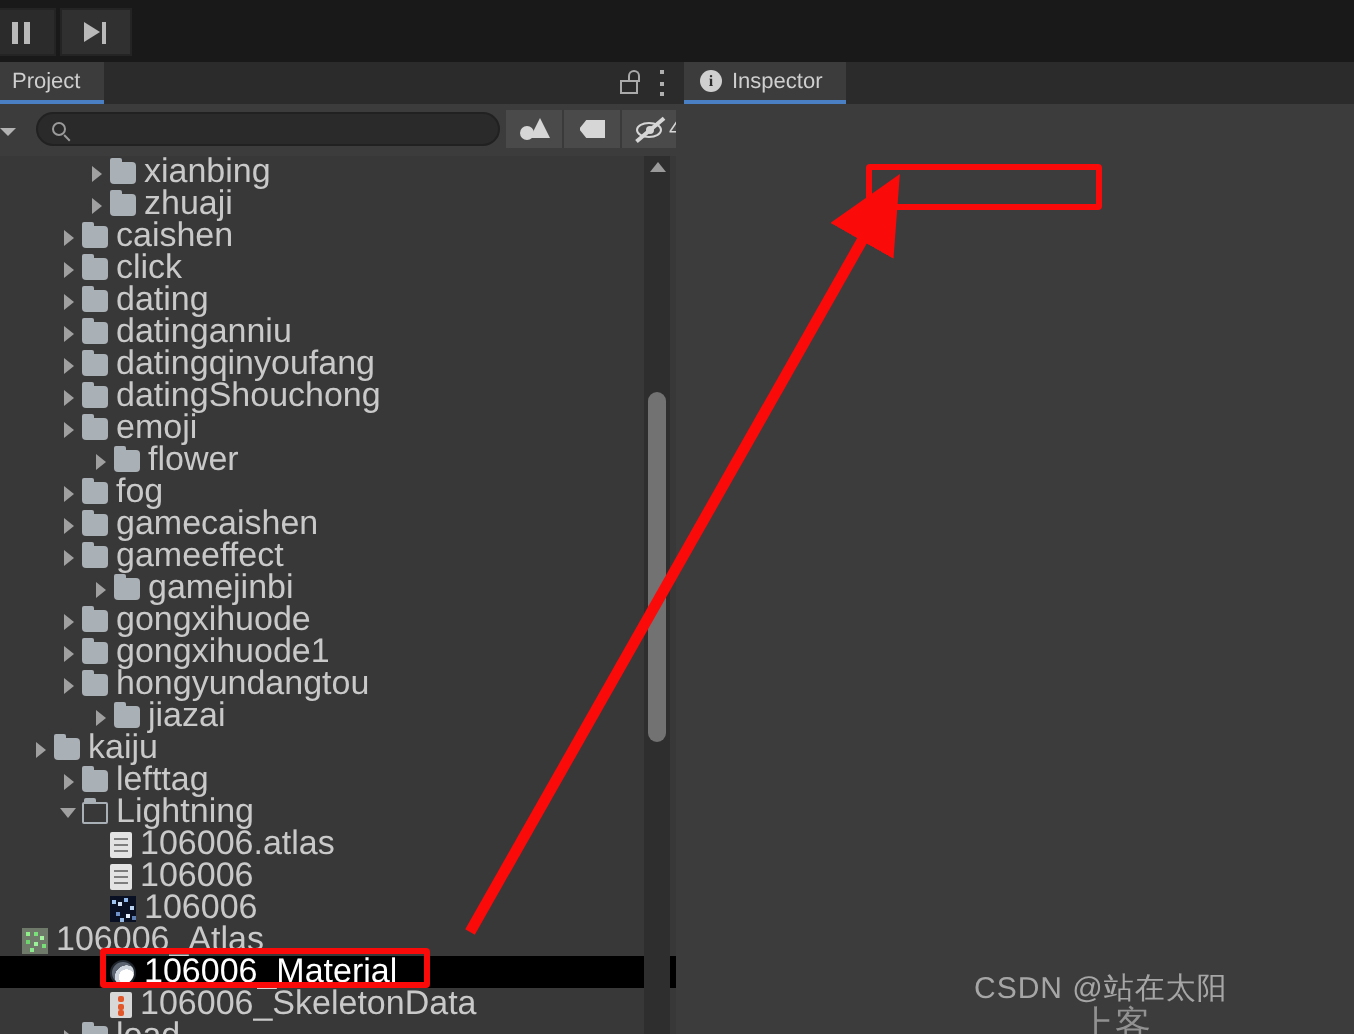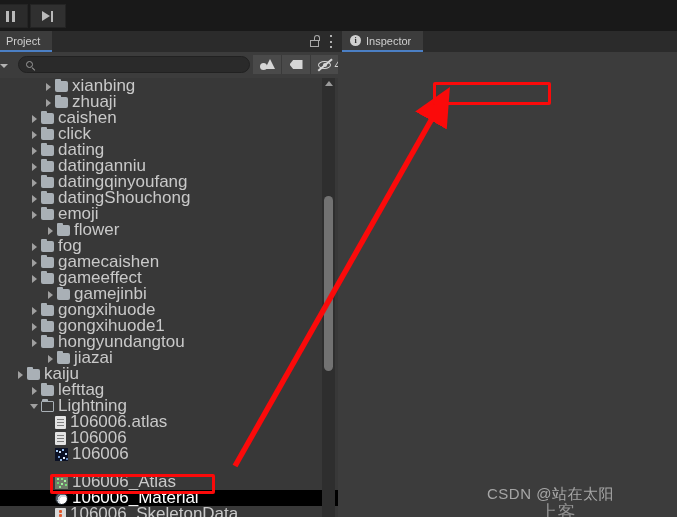--- a/index.html
+++ b/index.html
@@ -731,21 +731,21 @@
         <div class="row" style="padding-left: 44px;">
           <span class="tw "></span>
           <span class="ic ic-file"></span>
           <span>106006</span>
         </div>
         <div class="row" style="padding-left: 44px;">
           <span class="tw "></span>
           <span class="ic ic-tex"></span>
           <span>106006</span>
         </div>
-        <div class="row" style="padding-left: 44px; margin-top: 12px;">
+        <div class="row" style="">
           <span class="tw "></span>
           <span class="ic ic-atlas"></span>
           <span>106006_Atlas</span>
         </div>
         <div class="row selected" style="padding-left: 44px;">
           <span class="tw "></span>
           <span class="ic ic-mat"></span>
           <span>106006_Material</span>
         </div>
         <div class="row" style="padding-left: 44px;">

